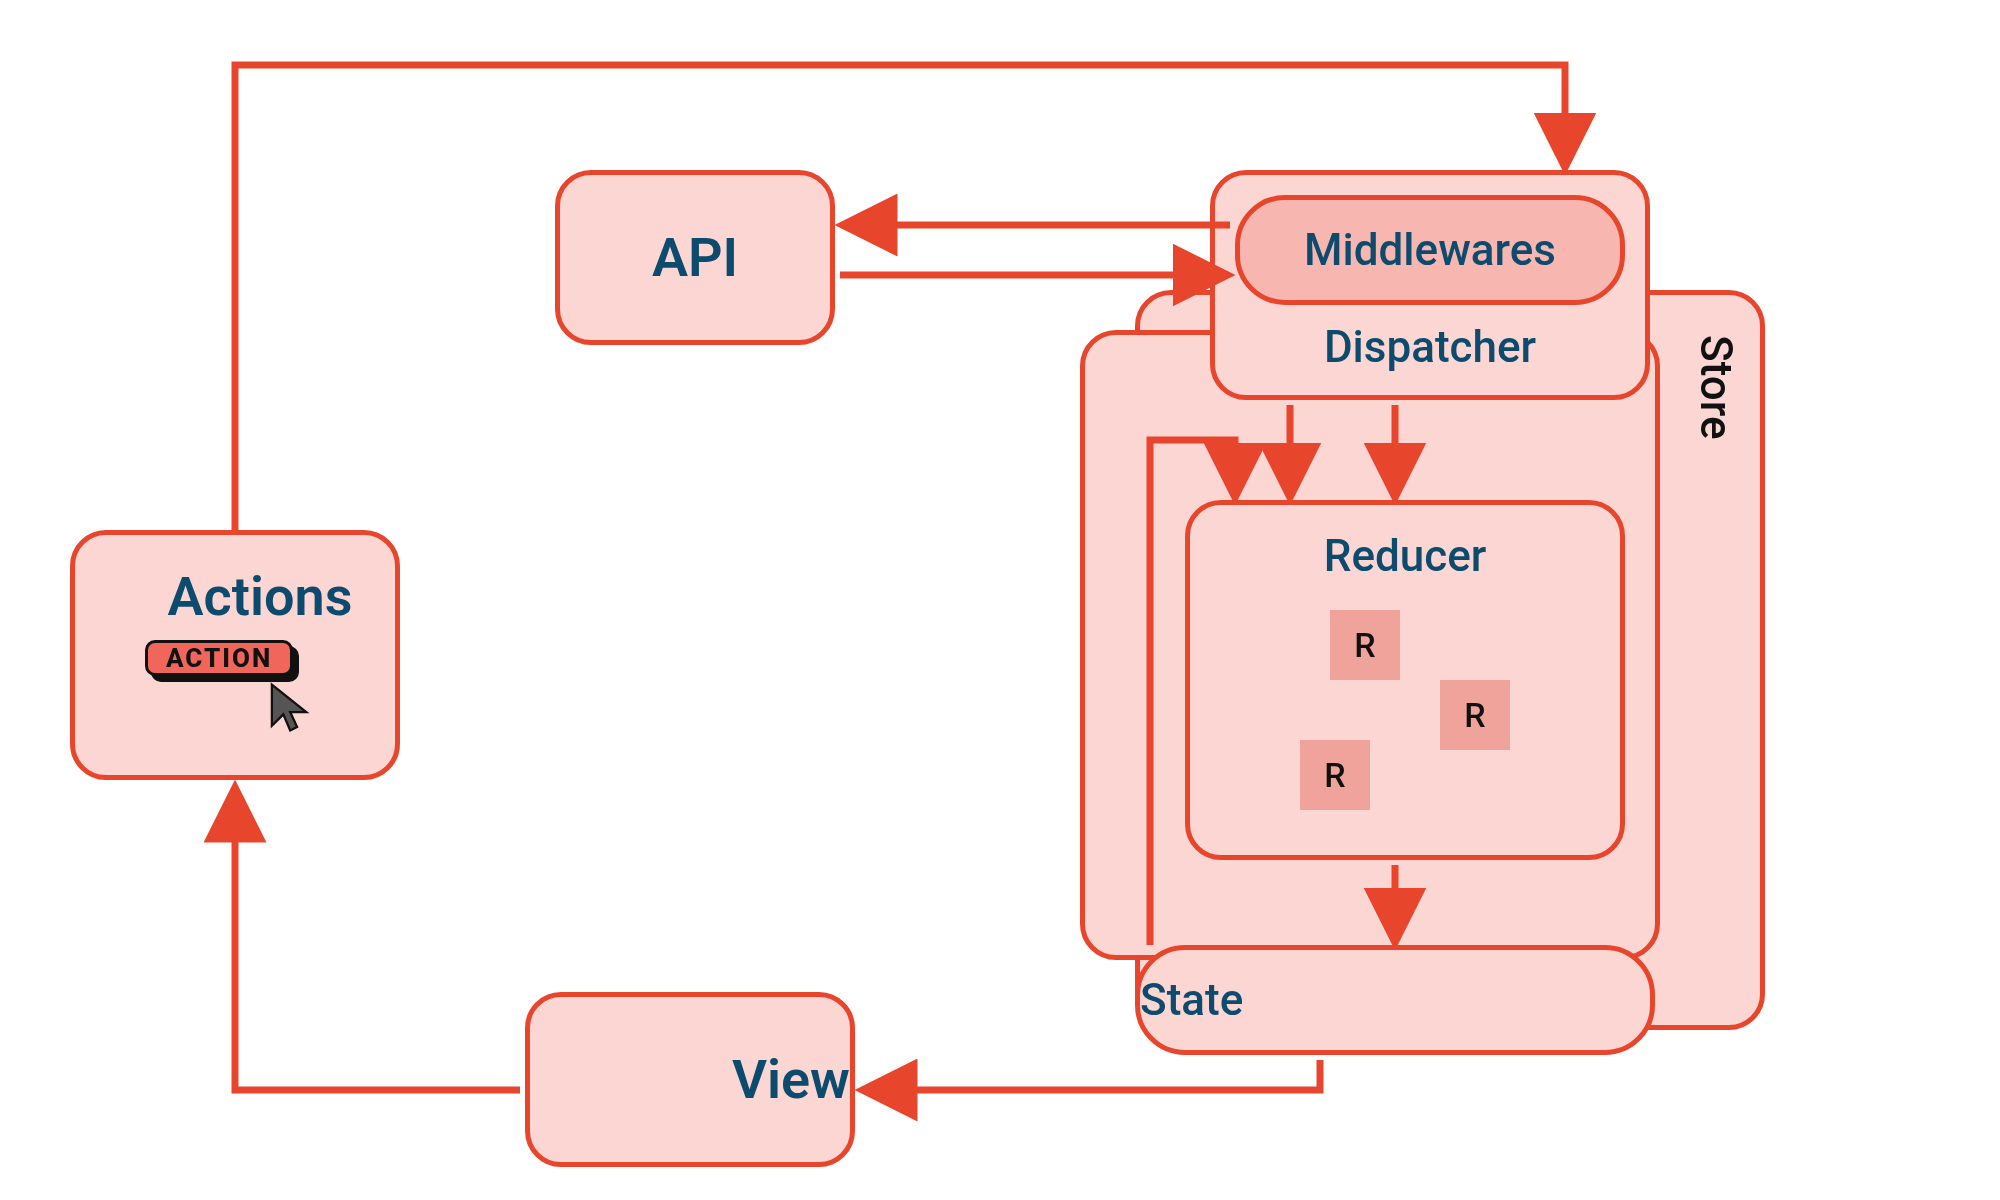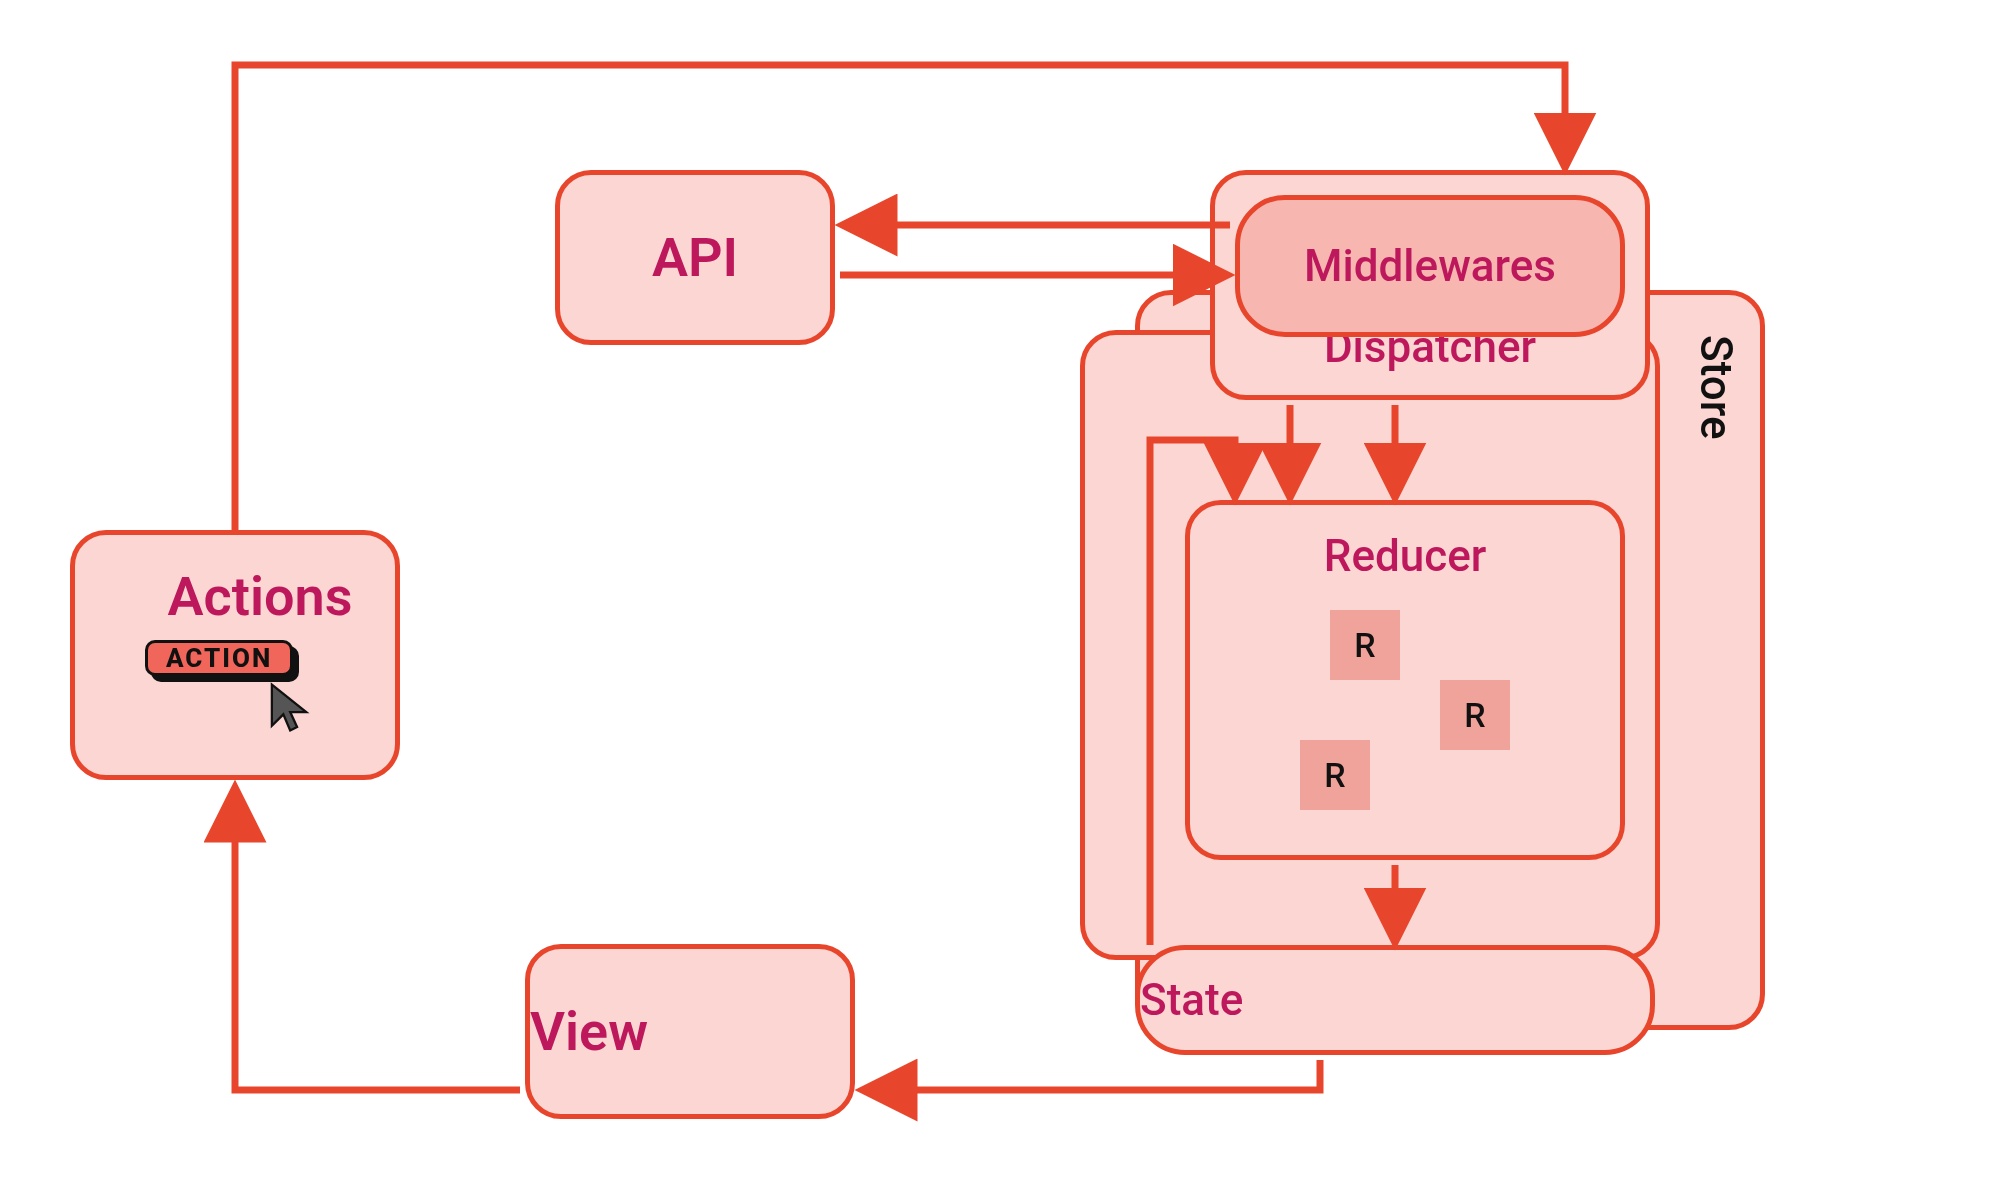--- a/index.html
+++ b/index.html
@@ -29,21 +29,21 @@
     border: 5px solid #e8462c;
     border-radius: 36px;
     box-sizing: border-box;
   }
   .box.darker {
     background: #f7b7b0;
   }
   .label {
     font-size: 44px;
     font-weight: 500;
-    color: #be185d;
+    color: #0c4a6e;
     text-align: center;
   }
   .label.big {
     font-size: 54px;
     font-weight: 600;
   }
   .vlabel {
     writing-mode: vertical-rl;
     text-orientation: mixed;
     font-size: 44px;
@@ -88,21 +88,21 @@
     <div class="vlabel" style="right:18px; top:40px;">Store</div>
   </div>
 
   <div class="box" style="left:1080px; top:330px; width:580px; height:630px;">
   </div>
 
   <div class="box" style="left:1210px; top:170px; width:440px; height:230px;">
     <div class="label" style="position:absolute; left:0; right:0; bottom:22px;">Dispatcher</div>
   </div>
 
-  <div class="box darker" style="left:1235px; top:195px; width:390px; height:142px; border-radius:50px; display:flex; align-items:center; justify-content:center;">
+  <div class="box darker" style="left:1235px; top:195px; width:390px; height:110px; border-radius:50px; display:flex; align-items:center; justify-content:center;">
     <div class="label">Middlewares</div>
   </div>
 
   <div class="box" style="left:1185px; top:500px; width:440px; height:360px;">
     <div class="label" style="position:absolute; left:0; right:0; top:25px;">Reducer</div>
   </div>
 
   <div class="rchip" style="left:1330px; top:610px;">
       <span>R</span>
     </div>
@@ -114,21 +114,21 @@
     </div>
 
   <div class="box" style="left:1135px; top:945px; width:520px; height:110px; border-radius:50px; display:flex; align-items:center; ">
     <div class="label">State</div>
   </div>
 
   <div class="box" style="left:555px; top:170px; width:280px; height:175px; display:flex; align-items:center; justify-content:center;">
     <div class="label big">API</div>
   </div>
 
-  <div class="box" style="left:525px; top:944px; width:330px; height:175px; display:flex; align-items:center; justify-content:flex-start;">
+  <div class="box" style="left:525px; top:992px; width:330px; height:175px; display:flex; align-items:center; justify-content:flex-end;">
     <div class="label big">View</div>
   </div>
 
   <div class="box" style="left:70px; top:530px; width:330px; height:250px;">
     <div class="label big" style="position:absolute; left:8px; right:0; top:30px;padding-left:42px;">Actions</div>
   </div>
 
   <div class="action-btn" style="left:145px; top:640px;">
     <span>ACTION</span>
   </div>

